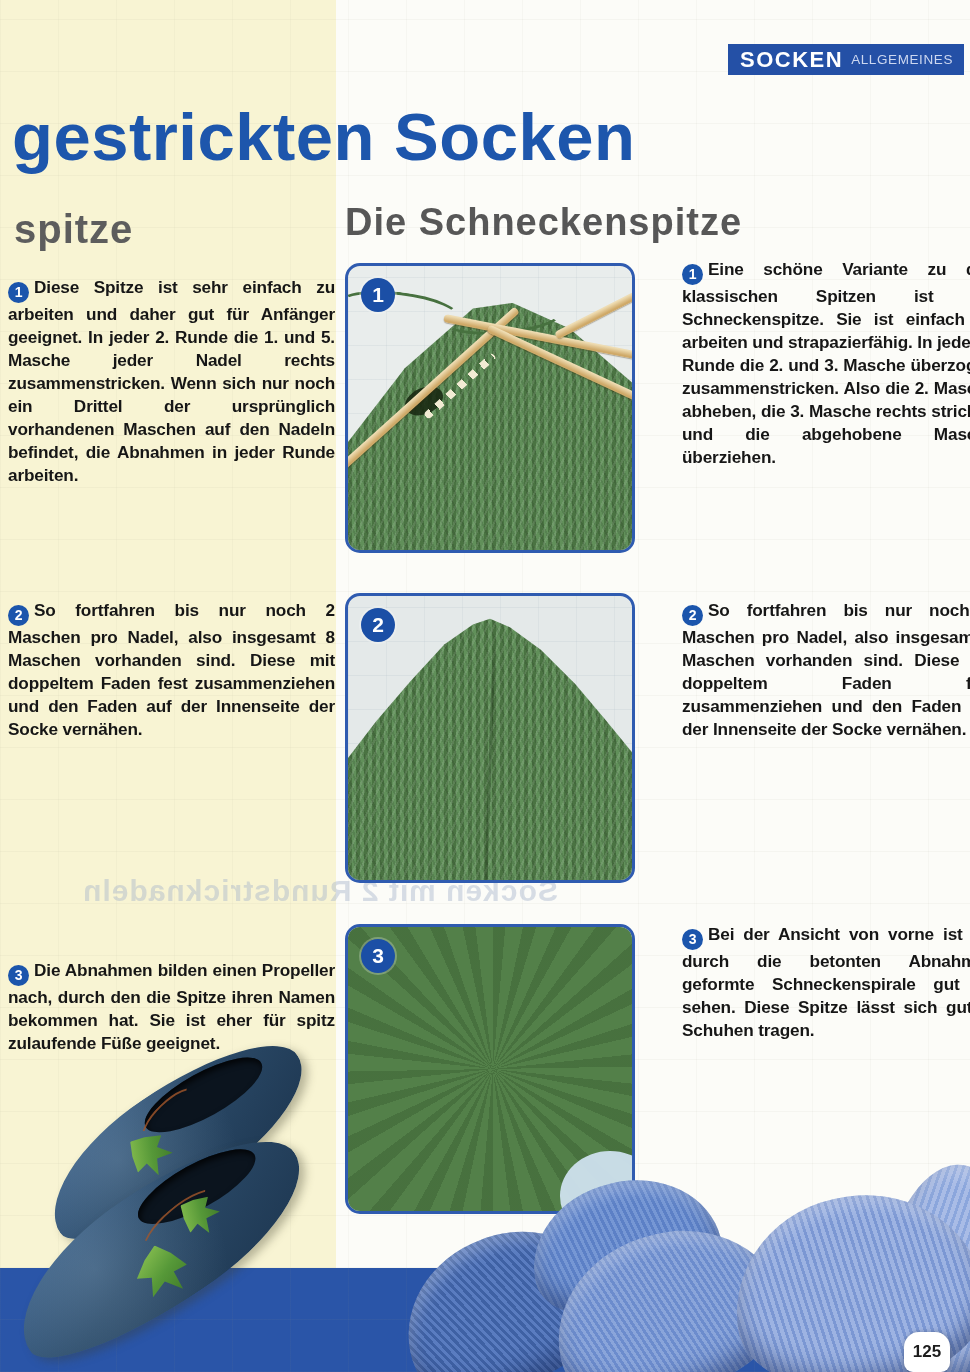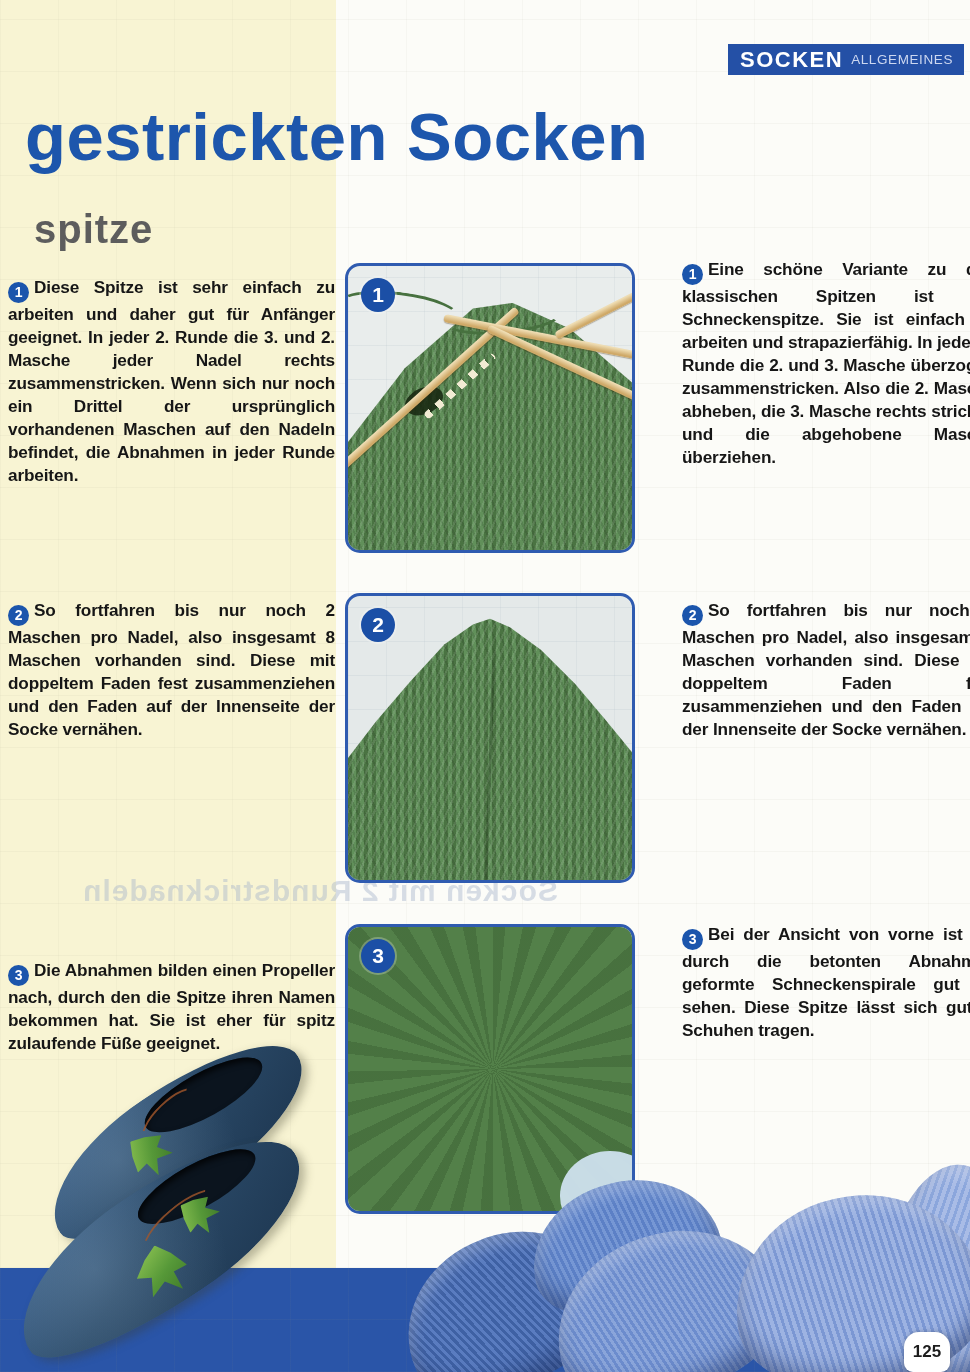--- a/index.html
+++ b/index.html
@@ -20,24 +20,24 @@
   }
   
   .header-tag{
     left:728px;top:44px;width:236px;height:31px;background:#2450a6;
     display:flex;align-items:center;padding:0 0 0 12px;box-sizing:border-box;gap:8px;
   }
   .header-tag .primary{color:#fff;font-weight:bold;font-size:22px;letter-spacing:1.5px;}
   .header-tag .secondary{color:#ccd7f0;font-size:13.5px;letter-spacing:0.6px;}
   
   .main-title{
-    left:25px;top:98px;font-size:67px;font-weight:bold;color:#1d56ac;
+    left:12px;top:98px;font-size:67px;font-weight:bold;color:#1d56ac;
     letter-spacing:0.5px;white-space:nowrap;
   }
-  .heading-left{left:14px;top:207px;font-size:40px;font-weight:bold;color:#5d5d5d;letter-spacing:1px;margin-left:20px;}
+  .heading-left{left:14px;top:207px;font-size:40px;font-weight:bold;color:#5d5d5d;letter-spacing:1px;}
   .heading-right{left:345px;top:201px;font-size:38px;font-weight:bold;color:#575757;letter-spacing:1px;}
   .ghost-line{
     left:-10px;top:874px;width:660px;text-align:center;
     font-size:30px;font-weight:bold;color:#a4b2ca;opacity:0.42;
     transform:scaleX(-1);letter-spacing:1px;white-space:nowrap;overflow:hidden;
   }
   
   .step{font-size:17.2px;line-height:23px;font-weight:bold;text-align:justify;letter-spacing:-0.15px;}
   .step-left{left:8px;width:327px;}
   .step-right{left:653px;width:314px;margin-left:29px;}
@@ -150,25 +150,26 @@
   <div class="abs grid-overlay"></div>
 
   <div class="abs header-tag">
     <span class="primary">SOCKEN</span>
     <span class="secondary">ALLGEMEINES</span>
   </div>
 
   <div class="abs main-title">gestrickten Socken</div>
 
   <div class="abs heading-left">spitze</div>
+  <div class="abs heading-right">Die Schneckenspitze</div>
 
   <div class="abs ghost-line">Socken mit 2 Rundstricknadeln</div>
 
   <div class="abs step step-left" style="top:276px;">
-    <span class="stepnum">1</span><span>Diese Spitze ist sehr einfach zu arbeiten und daher gut für Anfänger geeignet. In jeder 2. Runde die 3. und 2. Masche jeder Nadel rechts zusammenstricken. Wenn sich nur noch ein Drittel der ursprünglich vorhandenen Maschen auf den Nadeln befindet, die Abnahmen in jeder Runde arbeiten.</span>
+    <span class="stepnum">1</span><span>Diese Spitze ist sehr einfach zu arbeiten und daher gut für Anfänger geeignet. In jeder 2. Runde die 1. und 5. Masche jeder Nadel rechts zusammenstricken. Wenn sich nur noch ein Drittel der ursprünglich vorhandenen Maschen auf den Nadeln befindet, die Abnahmen in jeder Runde arbeiten.</span>
   </div>
   <div class="abs step step-left" style="top:599px;">
     <span class="stepnum">2</span><span>So fortfahren bis nur noch 2 Maschen pro Nadel, also insgesamt 8 Maschen vorhanden sind. Diese mit doppeltem Faden fest zusammenziehen und den Faden auf der Innenseite der Socke vernähen.</span>
   </div>
   <div class="abs step step-left" style="top:959px;">
     <span class="stepnum">3</span><span>Die Abnahmen bilden einen Propeller nach, durch den die Spitze ihren Namen bekommen hat. Sie ist eher für spitz zulaufende Füße geeignet.</span>
   </div>
 
   <div class="abs step step-right" style="top:258px;">
     <span class="stepnum">1</span><span>Eine schöne Variante zu den klassischen Spitzen ist die Schneckenspitze. Sie ist einfach zu arbeiten und strapazierfähig. In jeder 2. Runde die 2. und 3. Masche überzogen zusammenstricken. Also die 2. Masche abheben, die 3. Masche rechts stricken und die abgehobene Masche überziehen.</span>

